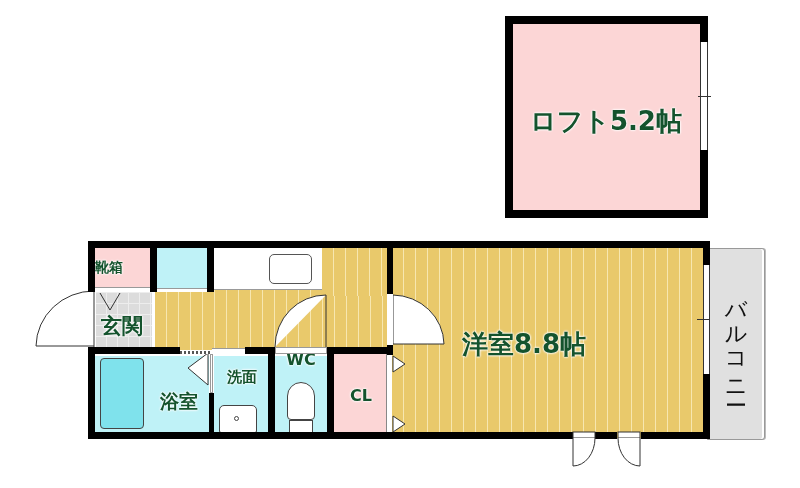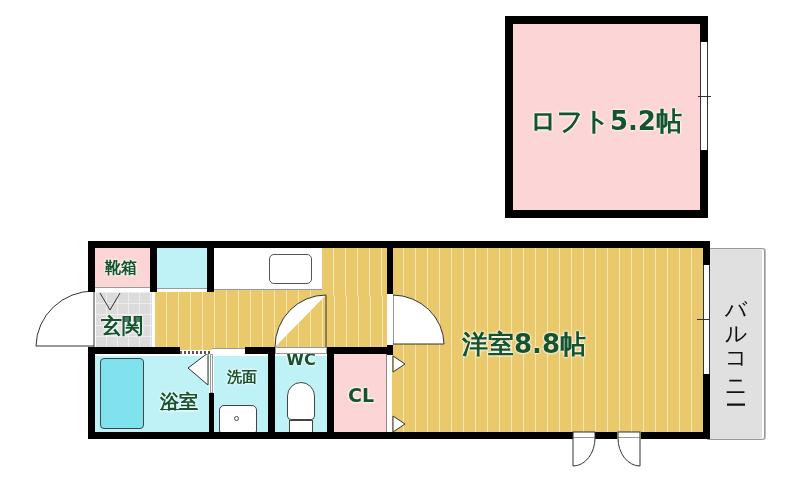--- a/index.html
+++ b/index.html
@@ -43,21 +43,21 @@
 <div class="abs" style="left:700px; top:42px; width:8px; height:108px; background:#fff; border-left:1px solid #333; border-right:1px solid #333;"></div>
 <div class="abs" style="left:698px; top:96px; width:13px; height:1px; background:#333;"></div>
 <div class="label" style="left:606px; top:121px; font-size:26px;">ロフト5.2帖</div>
 
 <div class="abs wood" style="left:392px; top:246px; width:312px; height:192px;"></div>
 
 <div class="abs wood" style="left:155px; top:290px; width:232px; height:60px;"></div>
 <div class="abs wood" style="left:322px; top:246px; width:65px; height:50px;"></div>
 
 <div class="abs pink" style="left:94px; top:248px; width:56px; height:39px;"></div>
-<div class="label" style="left:121px; top:268px; font-size:16px;">靴箱</div>
+<div class="label" style="left:109px; top:268px; font-size:14px;">靴箱</div>
 <div class="abs" style="left:94px; top:287px; width:56px; height:5px; background:#fff; border-top:1px solid #999;"></div>
 
 <div class="abs aqua" style="left:157px; top:248px; width:50px; height:40px;"></div>
 <div class="abs" style="left:157px; top:288px; width:50px; height:4px; background:#fff; border-top:1px solid #999;"></div>
 
 <div class="abs" style="left:214px; top:248px; width:108px; height:42px; background:#fff; border-bottom:1px solid #999;"></div>
 <div class="abs" style="left:269px; top:254px; width:43px; height:30px; border:1px solid #555; border-radius:5px; background:#fff;"></div>
 
 <div class="abs tile" style="left:96px; top:292px; width:56px; height:55px;"></div>
 <div class="label" style="left:122px; top:326px; font-size:21px;">玄関</div>
@@ -67,38 +67,38 @@
 </svg>
 
 <svg style="left:34px; top:290px;" width="62" height="58">
   <path d="M60 1 A58 56 0 0 0 2 56" fill="none" stroke="#333" stroke-width="1"></path>
   <line x1="2" y1="56" x2="60" y2="56" stroke="#333" stroke-width="1"></line>
   <line x1="60" y1="1" x2="60" y2="57" stroke="#333" stroke-width="1"></line>
 </svg>
 
 <div class="abs aqua" style="left:95px; top:356px; width:114px; height:76px;"></div>
 <div class="abs" style="left:100px; top:358px; width:44px; height:71px; background:#7fe2ec; border:1px solid #444; border-radius:4px;"></div>
-<div class="label" style="left:179px; top:402px; font-size:19px;text-decoration:underline;">浴室</div>
+<div class="label" style="left:179px; top:402px; font-size:19px;">浴室</div>
 <svg style="left:186px; top:351px;" width="24" height="40">
   <polygon points="22,2 22,34 2,17" fill="#fff" stroke="#333" stroke-width="1"></polygon>
 </svg>
 <div class="abs" style="left:180px; top:351px; width:32px; height:3px; background:repeating-linear-gradient(90deg,#555 0 2px,#fff 2px 4px);"></div>
 
 <div class="abs aqua" style="left:214px; top:356px; width:54px; height:76px;"></div>
 <div class="label" style="left:242px; top:377px; font-size:15px;">洗面</div>
 <div class="abs" style="left:219px; top:405px; width:38px; height:28px; background:#fff; border:1px solid #444; border-radius:5px 5px 2px 2px;"></div>
 <div class="abs" style="left:234px; top:416px; width:5px; height:5px; border:1px solid #444; border-radius:50%; background:#fff;"></div>
 
 <div class="abs aqua" style="left:275px; top:356px; width:52px; height:76px;"></div>
 <div class="label" style="left:301px; top:359px; font-size:16px;">WC</div>
 <div class="abs" style="left:287px; top:382px; width:28px; height:38px; background:#fff; border:1px solid #444; border-radius:14px 14px 4px 4px;"></div>
 <div class="abs" style="left:289px; top:420px; width:24px; height:14px; background:#fff; border:1px solid #444;"></div>
 
 <div class="abs pink" style="left:334px; top:354px; width:53px; height:80px;"></div>
-<div class="label" style="left:361px; top:395px; font-size:19px;">CL</div>
+<div class="label" style="left:361px; top:395px; font-size:16px;">CL</div>
 <div class="abs" style="left:386px; top:354px; width:6px; height:80px; background:#fff; border-left:1px solid #888;"></div>
 <svg style="left:392px; top:352px;" width="16" height="84">
   <polygon points="1,4 1,20 13,12" fill="#fff" stroke="#333" stroke-width="1"></polygon>
   <polygon points="1,64 1,80 13,72" fill="#fff" stroke="#333" stroke-width="1"></polygon>
 </svg>
 
 <div class="abs" style="left:707px; top:248px; width:58px; height:192px; background:#e0e0e0; border:1px solid #999; border-radius:0 3px 3px 0; box-shadow: inset -2px 0 0 #fff, 1px 0 0 #bbb;"></div>
 <div class="vlabel" style="left:736px; top:340px; font-size:22px;">バルコニー</div>
 
 <div class="wall" style="left:88px; top:241px; width:622px; height:7px;"></div>

